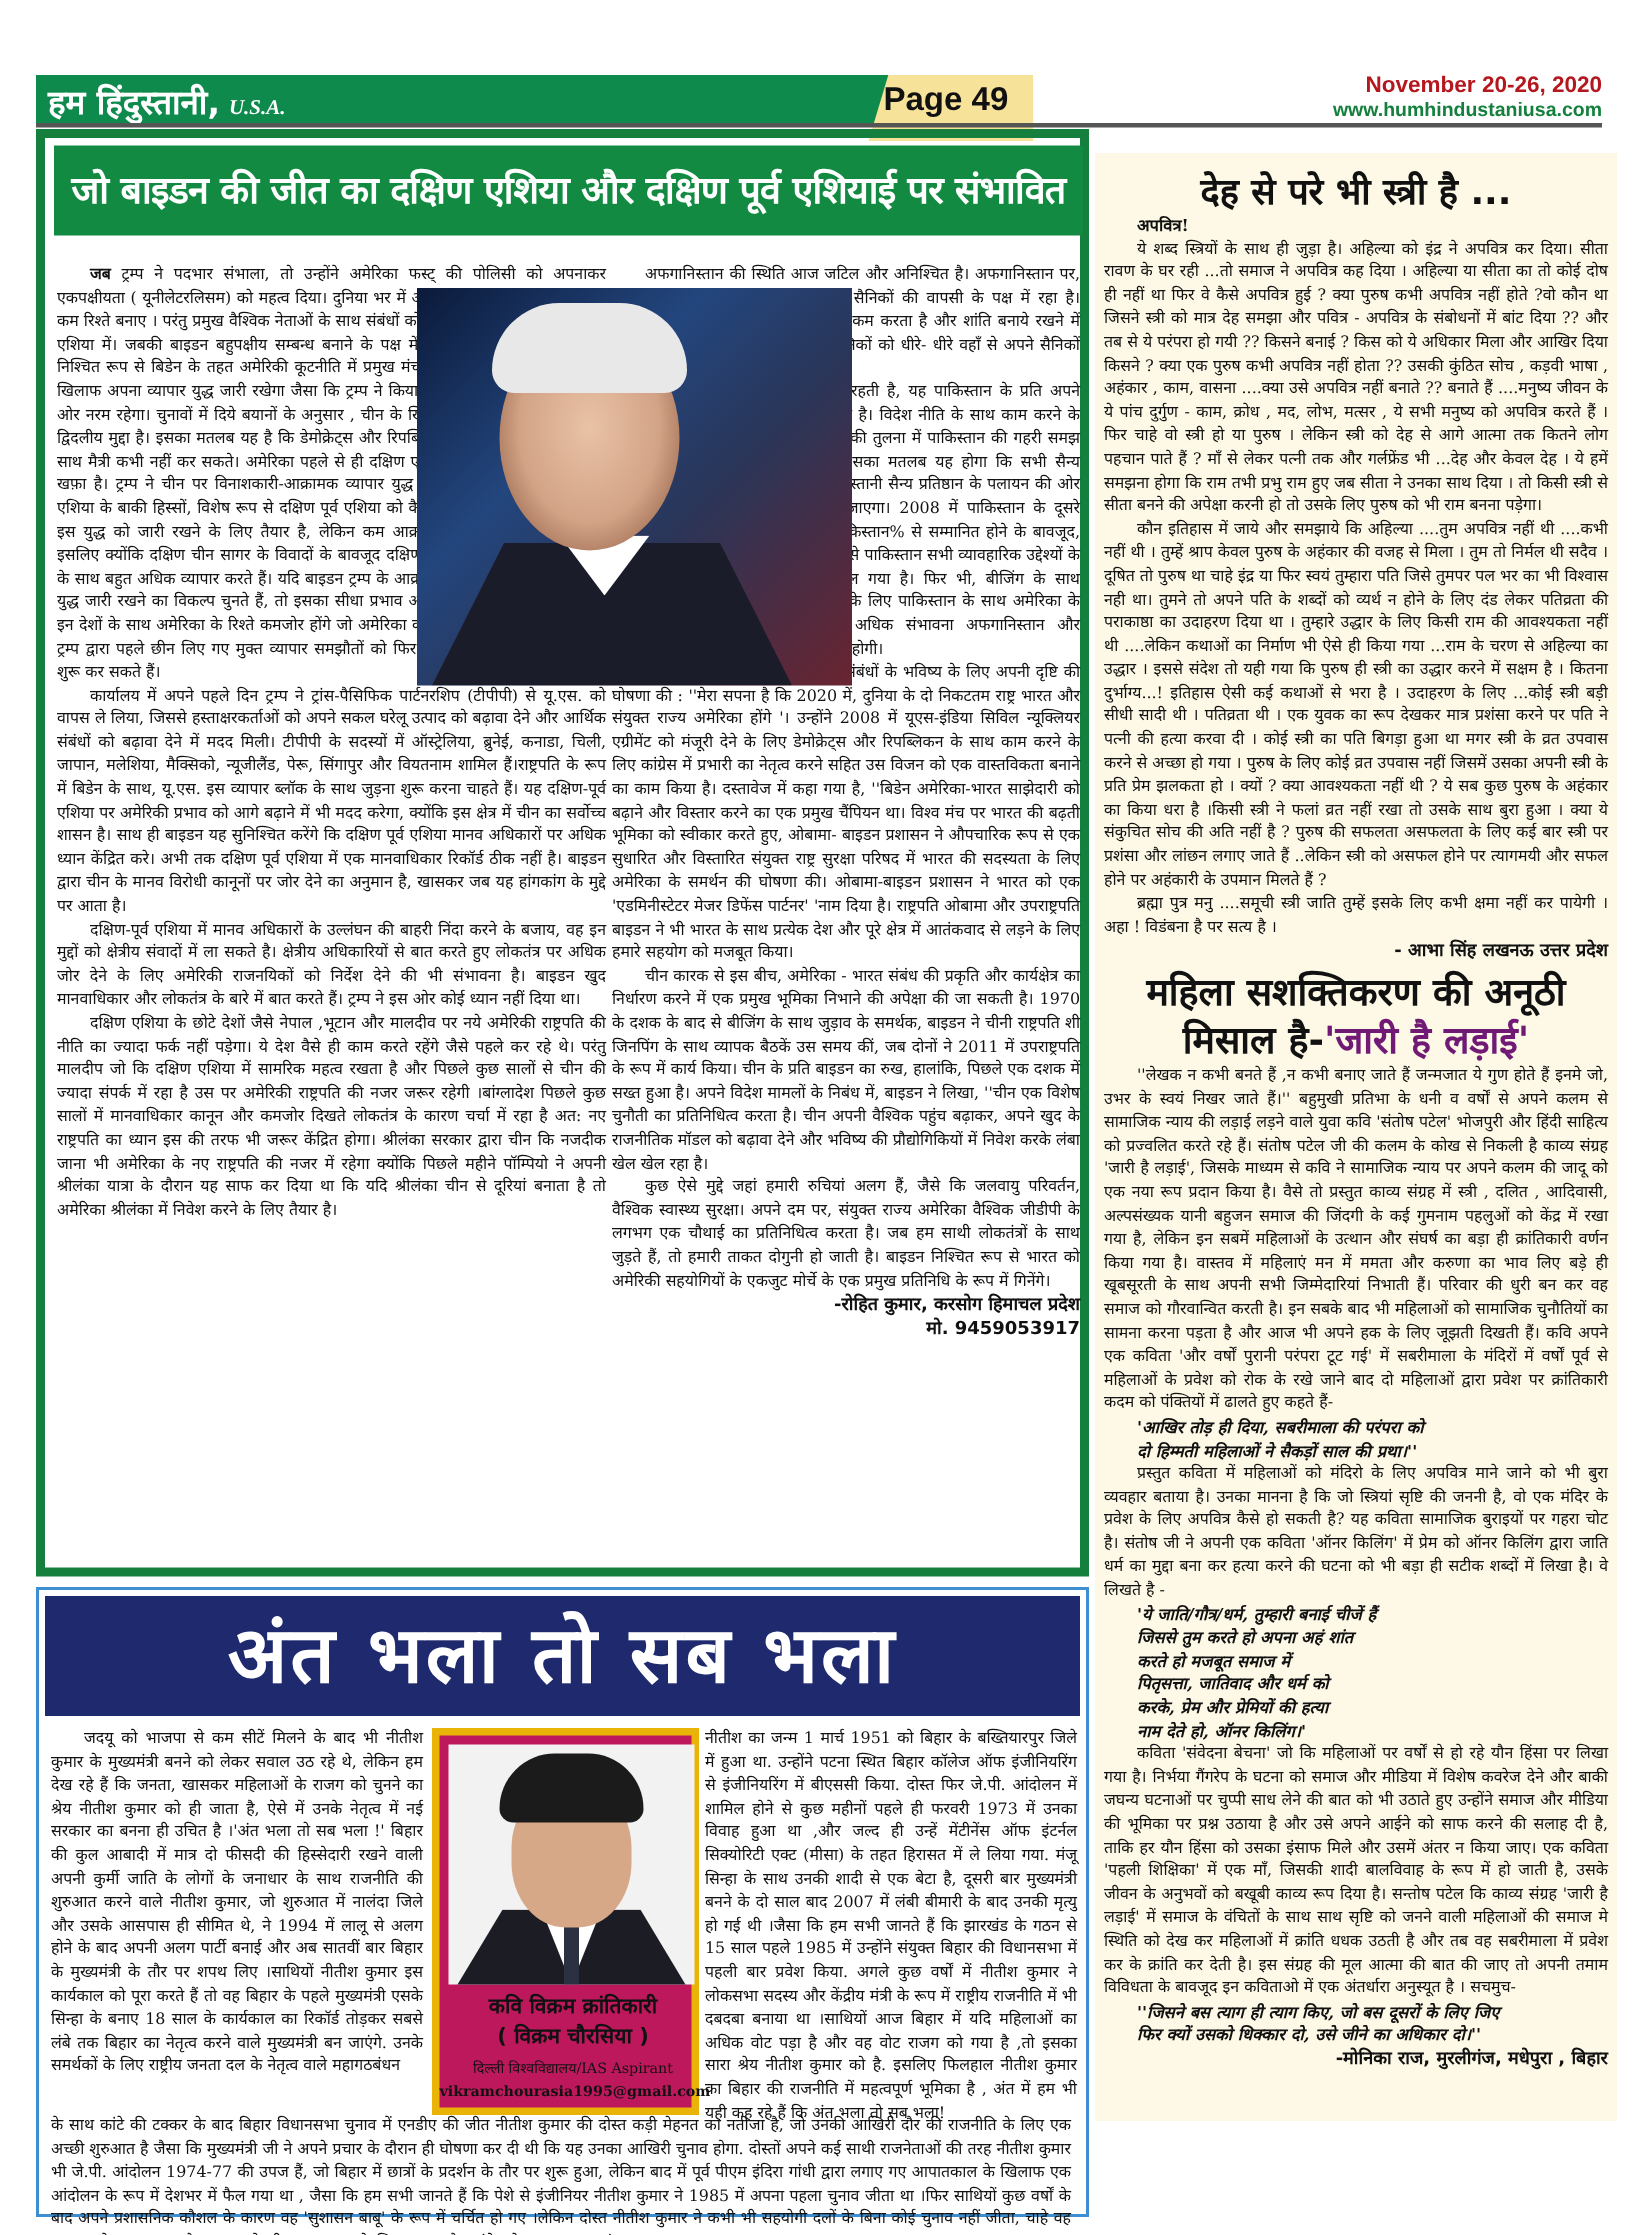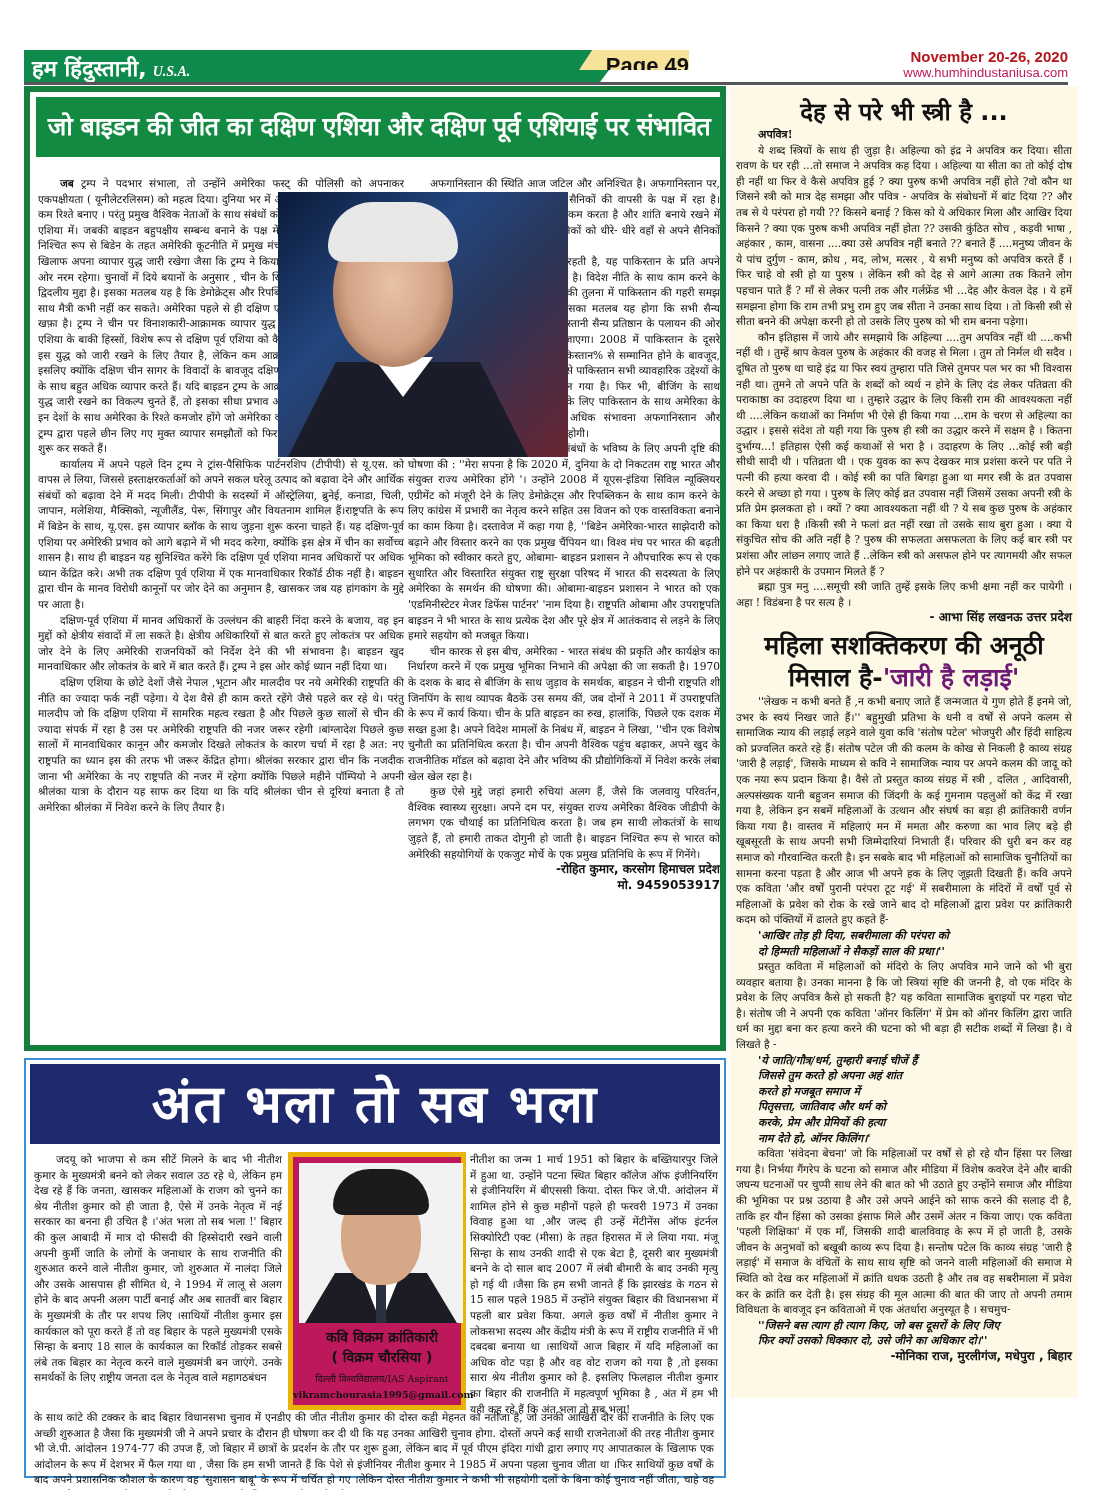--- a/index.html
+++ b/index.html
@@ -1,39 +1,39 @@
 <!DOCTYPE html>
 <html><head>
 <meta charset="utf-8">
 <style>
   * { box-sizing: border-box; margin: 0; padding: 0; }
   body { width: 1095px; height: 1490px; background: #fff; font-family: "DejaVu Serif", serif; color: #111; position: relative; overflow: hidden; }
   .masthead { position: absolute; left: 24px; top: 50px; width: 1044px; height: 34px; }
   .mast-green { position: absolute; left: 0; top: 0; width: 600px; height: 32px; background: #0e8a4d; clip-path: polygon(0 0, 100% 0, 96% 100%, 0 100%); }
   .mast-title { position: absolute; left: 8px; top: 2px; color: #fff; font-family: "DejaVu Sans", sans-serif; font-weight: bold; font-size: 22px; }
   .mast-title .usa { font-style: italic; font-size: 14px; margin-left: 6px; font-family: Liberation Serif, serif; }
-  .mast-page { position: absolute; left: 555px; top: 0; width: 110px; height: 20px; background: #f7e29a; clip-path: polygon(12% 0, 100% 0, 100% 100%, 0 100%); font-family: "Liberation Sans", sans-serif; font-weight: bold; font-size: 22px; text-align: right; line-height: 32px; padding-left: 10px; }
+  .mast-page { position: absolute; left: 555px; top: 0; width: 110px; height: 44px; background: #f7e29a; clip-path: polygon(12% 0, 100% 0, 100% 100%, 0 100%); font-family: "Liberation Sans", sans-serif; font-weight: bold; font-size: 22px; text-align: left; line-height: 32px; padding-left: 10px; }
   .mast-rule { position: absolute; left: 0; top: 32px; width: 1044px; height: 3px; background: #555; }
   .mast-date { position: absolute; right: 0; top: -2px; color: #b5171e; font-family: "Liberation Sans", sans-serif; font-weight: bold; font-size: 15px; text-align: right; }
-  .mast-url { position: absolute; right: 0; top: 15px; color: #be185d; font-family: "Liberation Sans", sans-serif; font-weight: normal; font-size: 13px; }
+  .mast-url { position: absolute; right: 0; top: 15px; color: #15803d; font-family: "Liberation Sans", sans-serif; font-weight: bold; font-size: 13px; }
 
   .art1 { position: absolute; left: 24px; top: 86px; width: 702px; height: 965px; border: 6px solid #15803d; }
   .art1-head { position: absolute; left: 6px; top: 5px; width: 686px; height: 60px; background: #138a41; color: #fff; font-family: "DejaVu Sans", sans-serif; font-weight: bold; font-size: 25px; text-align: center; line-height: 60px; letter-spacing: -0.5px; }
   .txt { font-size: 10.6px; line-height: 15.6px; text-align: justify; }
   .col-a { position: absolute; left: 8px; top: 84px; width: 366px; }
   .col-b { position: absolute; left: 378px; top: 84px; width: 312px; }
   .photo-biden { position: absolute; left: 248px; top: 100px; width: 290px; height: 265px; background: linear-gradient(135deg,#0b1a3a 0%, #23467e 35%, #2a3558 60%, #6a2430 100%); }
   .biden-face { position: absolute; left: 55px; top: 25px; width: 120px; height: 150px; background: radial-gradient(ellipse at 50% 45%, #e9c2a6 0%, #d3a386 55%, #a37258 80%, transparent 82%); border-radius: 50%; }
   .biden-hair { position: absolute; left: 50px; top: 10px; width: 130px; height: 60px; background: #e8e8e8; border-radius: 60px 60px 20px 20px; }
   .biden-suit { position: absolute; left: 10px; top: 170px; width: 240px; height: 95px; background: #1a1c2a; clip-path: polygon(20% 0, 80% 0, 100% 100%, 0 100%); }
   .biden-collar { position: absolute; left: 95px; top: 165px; width: 60px; height: 40px; background: #fff; clip-path: polygon(0 0, 100% 0, 50% 100%); }
   .para-indent { text-indent: 22px; }
   .byline { font-family: "DejaVu Sans", sans-serif; font-weight: bold; font-size: 12px; text-align: right; }
 
-  .art2 { position: absolute; left: 730px; top: 86px; width: 348px; height: 1312px; background: #fdf9e6; }
+  .art2 { position: absolute; left: 730px; top: 102px; width: 348px; height: 1312px; background: #fdf9e6; }
   .art2-h1 { font-family: "DejaVu Sans", sans-serif; font-weight: bold; font-size: 24px; text-align: center; margin-top: 8px; }
   .art2-sub { font-weight: bold; font-size: 11px; margin-left: 22px; }
   .art2-body { padding: 0 6px; }
   .art2-h2 { font-family: "DejaVu Sans", sans-serif; font-weight: bold; font-size: 25px; text-align: center; line-height: 32px; margin-top: 4px; }
   .art2-h2 .red { color: #701a75; }
   .poem { font-weight: bold; font-size: 11px; line-height: 15.6px; padding-left: 22px; font-style: italic; }
 
   .art3 { position: absolute; left: 24px; top: 1058px; width: 702px; height: 420px; border: 2px solid #3d8fd1; padding-left: 24px; }
   .art3-head { position: absolute; left: 4px; top: 4px; width: 690px; height: 80px; background: #1f2a6e; color: #fff; font-family: "DejaVu Sans", sans-serif; font-weight: bold; font-size: 52px; text-align: center; line-height: 80px; letter-spacing: 2px; }
   .col-c { position: absolute; left: 8px; top: 92px; width: 248px; }

